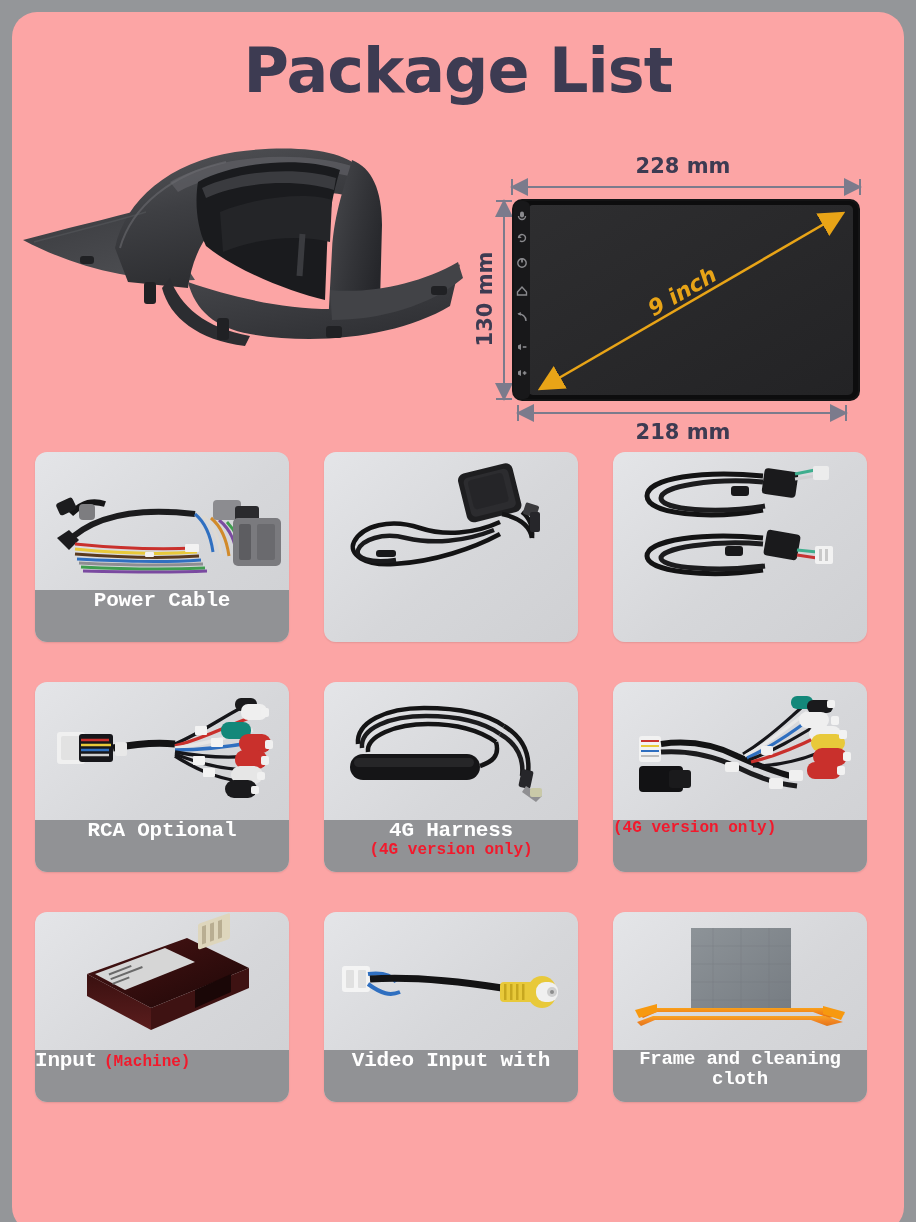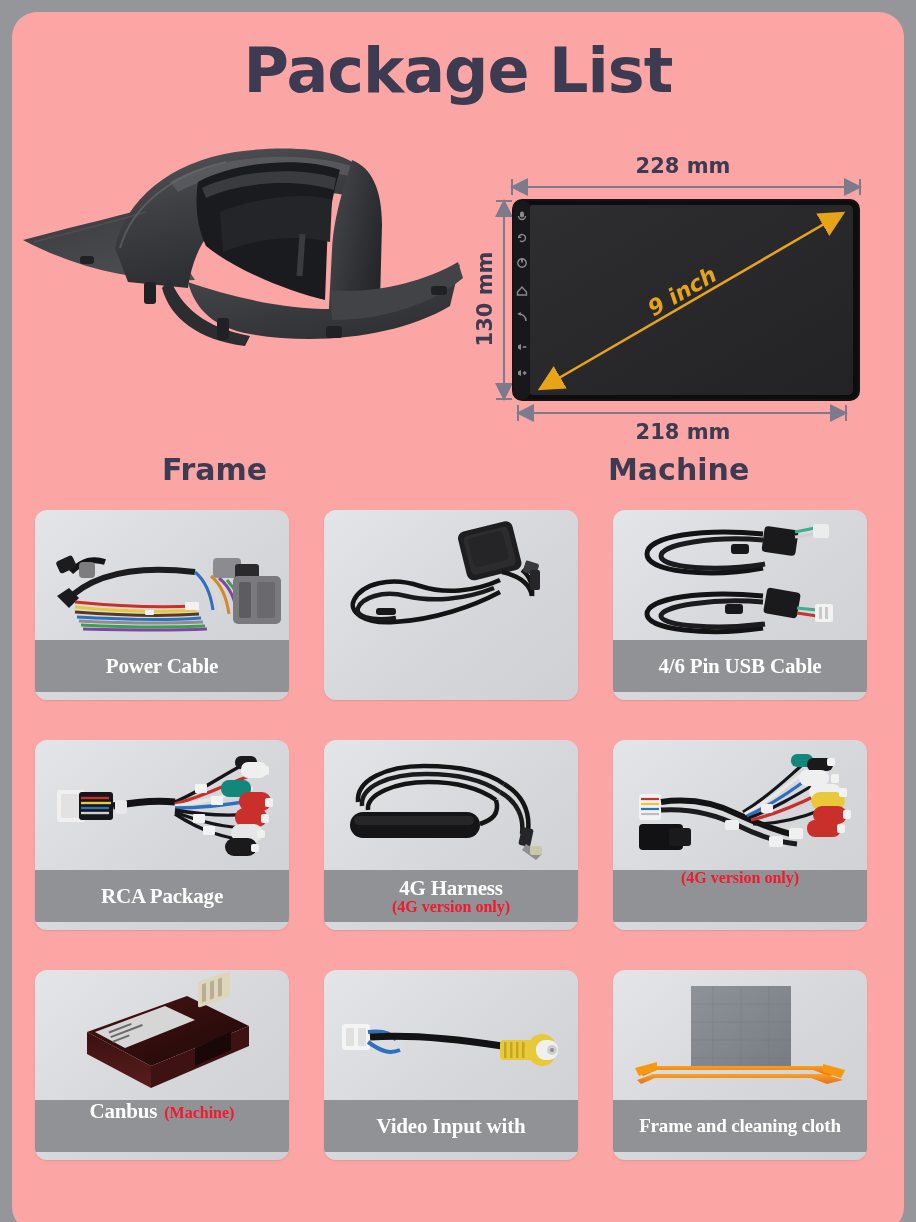--- a/index.html
+++ b/index.html
@@ -102,31 +102,31 @@
     position: absolute;
     left: 0; top: 0;
     width: 254px;
     height: 138px;
   }
   .card-img svg { width: 100%; height: 100%; display: block; }
 
   .card-label {
     position: absolute;
     left: 0;
-    bottom: 8px;
+    bottom: 0;
     width: 254px;
     height: 52px;
     background: #919295;
     color: #ffffff;
     display: flex;
     flex-direction: column;
     align-items: center;
-    justify-content: center;
+    justify-content: flex-start;
     font-weight: bold;
-    font-family: Liberation Serif, serif;
+    font-family: Liberation Mono, monospace;
     line-height: 1.05;
     text-align: center;
   }
   .card-label .main { font-size: 21px; letter-spacing: -0.2px; }
   .card-label .sub  { font-size: 16px; color: #f2192c; }
   .card-label.inline-sub { flex-direction: row; gap: 7px; align-items: baseline; }
   .card-label.inline-sub .sub { font-size: 16px; }
 
   .lbl-row { display: flex; gap: 6px; align-items: baseline; justify-content: center; }
 </style>
@@ -283,24 +283,20 @@
         <text x="218" y="147" text-anchor="middle" transform="rotate(-30 218 147)" font-family="DejaVu Sans, sans-serif" font-size="22" font-weight="bold" font-style="italic" fill="#e8a417">9 inch</text>
 
         <line x1="50" y1="262" x2="378" y2="262" stroke="#7b7b8c" stroke-width="2" marker-start="url(#arrL)" marker-end="url(#arrR)"></line>
         <line x1="50" y1="254" x2="50" y2="270" stroke="#7b7b8c" stroke-width="2"></line>
         <line x1="378" y1="254" x2="378" y2="270" stroke="#7b7b8c" stroke-width="2"></line>
         <text x="215" y="288" text-anchor="middle" font-family="DejaVu Sans, sans-serif" font-size="21" font-weight="bold" fill="#3d3b52">218 mm</text>
       </svg>
     </div>
   </div>
 
-  <div class="captions">
-    <div class="cap cap-frame">Frame</div>
-    <div class="cap cap-machine">Machine</div>
-  </div>
 
   <div class="grid">
 
     <div class="card">
       <div class="card-img">
         <svg viewBox="0 0 254 138" xmlns="http://www.w3.org/2000/svg">
           <path d="M30 92 C60 60 110 56 160 62" stroke="#1c1c1e" stroke-width="6" fill="none"></path>
           <path d="M36 62 C48 50 58 48 70 52" stroke="#141415" stroke-width="6" fill="none"></path>
           <rect x="22" y="48" width="18" height="13" rx="3" fill="#1c1c1e" transform="rotate(-25 31 54)"></rect>
           <rect x="44" y="52" width="16" height="16" rx="4" fill="#7d7d80"></rect>
@@ -372,23 +368,20 @@
           <path d="M150 92 C100 88 48 96 48 106 C48 116 104 120 152 114" stroke="#1c1c1e" stroke-width="5" fill="none"></path>
           <rect x="112" y="94" width="18" height="10" rx="3" fill="#18181a"></rect>
           <rect x="152" y="80" width="34" height="26" rx="4" fill="#1a1a1c" transform="rotate(10 169 93)"></rect>
           <path d="M184 98 L204 100" stroke="#3fae8e" stroke-width="3"></path>
           <path d="M184 103 L204 106" stroke="#c73434" stroke-width="3"></path>
           <rect x="202" y="94" width="18" height="18" rx="2" fill="#f2f2f2"></rect>
           <rect x="206" y="97" width="3" height="12" fill="#c9c9c9"></rect>
           <rect x="212" y="97" width="3" height="12" fill="#c9c9c9"></rect>
         </svg>
       </div>
-      <div class="card-label">
-        <span class="main">4/6 Pin USB Cable</span>
-      </div>
     </div>
 
     <div class="card">
       <div class="card-img">
         <svg viewBox="0 0 254 138" xmlns="http://www.w3.org/2000/svg">
           <rect x="22" y="50" width="28" height="32" rx="3" fill="#f0f0f0"></rect>
           <rect x="26" y="54" width="20" height="24" rx="2" fill="#e2e2e2"></rect>
           <rect x="44" y="52" width="34" height="28" rx="3" fill="#16161a"></rect>
           <g stroke-width="2.4" fill="none">
             <path d="M46 58 L74 58" stroke="#c9302c"></path>
@@ -426,21 +419,21 @@
           <g fill="#f0f0f0">
             <rect x="226" y="26" width="8" height="9" rx="2"></rect>
             <rect x="230" y="58" width="8" height="9" rx="2"></rect>
             <rect x="226" y="74" width="8" height="9" rx="2"></rect>
             <rect x="222" y="90" width="8" height="8" rx="2"></rect>
             <rect x="216" y="104" width="8" height="8" rx="2"></rect>
           </g>
         </svg>
       </div>
       <div class="card-label">
-        <span class="main">RCA Package</span>
+        <span class="main">RCA Optional</span>
       </div>
     </div>
 
     <div class="card">
       <div class="card-img">
         <svg viewBox="0 0 254 138" xmlns="http://www.w3.org/2000/svg">
           <path d="M34 62 C32 40 62 26 100 26 C140 26 166 34 180 44" stroke="#141415" stroke-width="4.5" fill="none"></path>
           <path d="M38 66 C36 46 66 34 102 34 C138 34 162 42 176 52" stroke="#1b1b1d" stroke-width="4.5" fill="none"></path>
           <path d="M44 70 C42 54 72 42 104 42 C136 42 158 50 172 60" stroke="#141415" stroke-width="4.5" fill="none"></path>
           <path d="M180 44 C200 56 206 74 204 92" stroke="#141415" stroke-width="4.5" fill="none"></path>
@@ -541,21 +534,21 @@
           <path d="M160 78 L196 62 L196 80 L160 96 Z" fill="#1a0707"></path>
           <rect x="163" y="68" width="32" height="26" rx="2" fill="#ded6bc" transform="skewY(-19)"></rect>
           <g fill="#b9ae92" transform="skewY(-19)">
             <rect x="167" y="72" width="4" height="18"></rect>
             <rect x="175" y="72" width="4" height="18"></rect>
             <rect x="183" y="72" width="4" height="18"></rect>
           </g>
         </svg>
       </div>
       <div class="card-label inline-sub">
-        <span class="main">Canbus</span>
+        <span class="main">Input</span>
         <span class="sub">(Machine)</span>
       </div>
     </div>
 
     <div class="card">
       <div class="card-img">
         <svg viewBox="0 0 254 138" xmlns="http://www.w3.org/2000/svg">
           <rect x="18" y="54" width="28" height="26" rx="3" fill="#f4f4f4"></rect>
           <rect x="22" y="58" width="8" height="18" rx="1" fill="#e0e0e0"></rect>
           <rect x="34" y="58" width="8" height="18" rx="1" fill="#e0e0e0"></rect>

